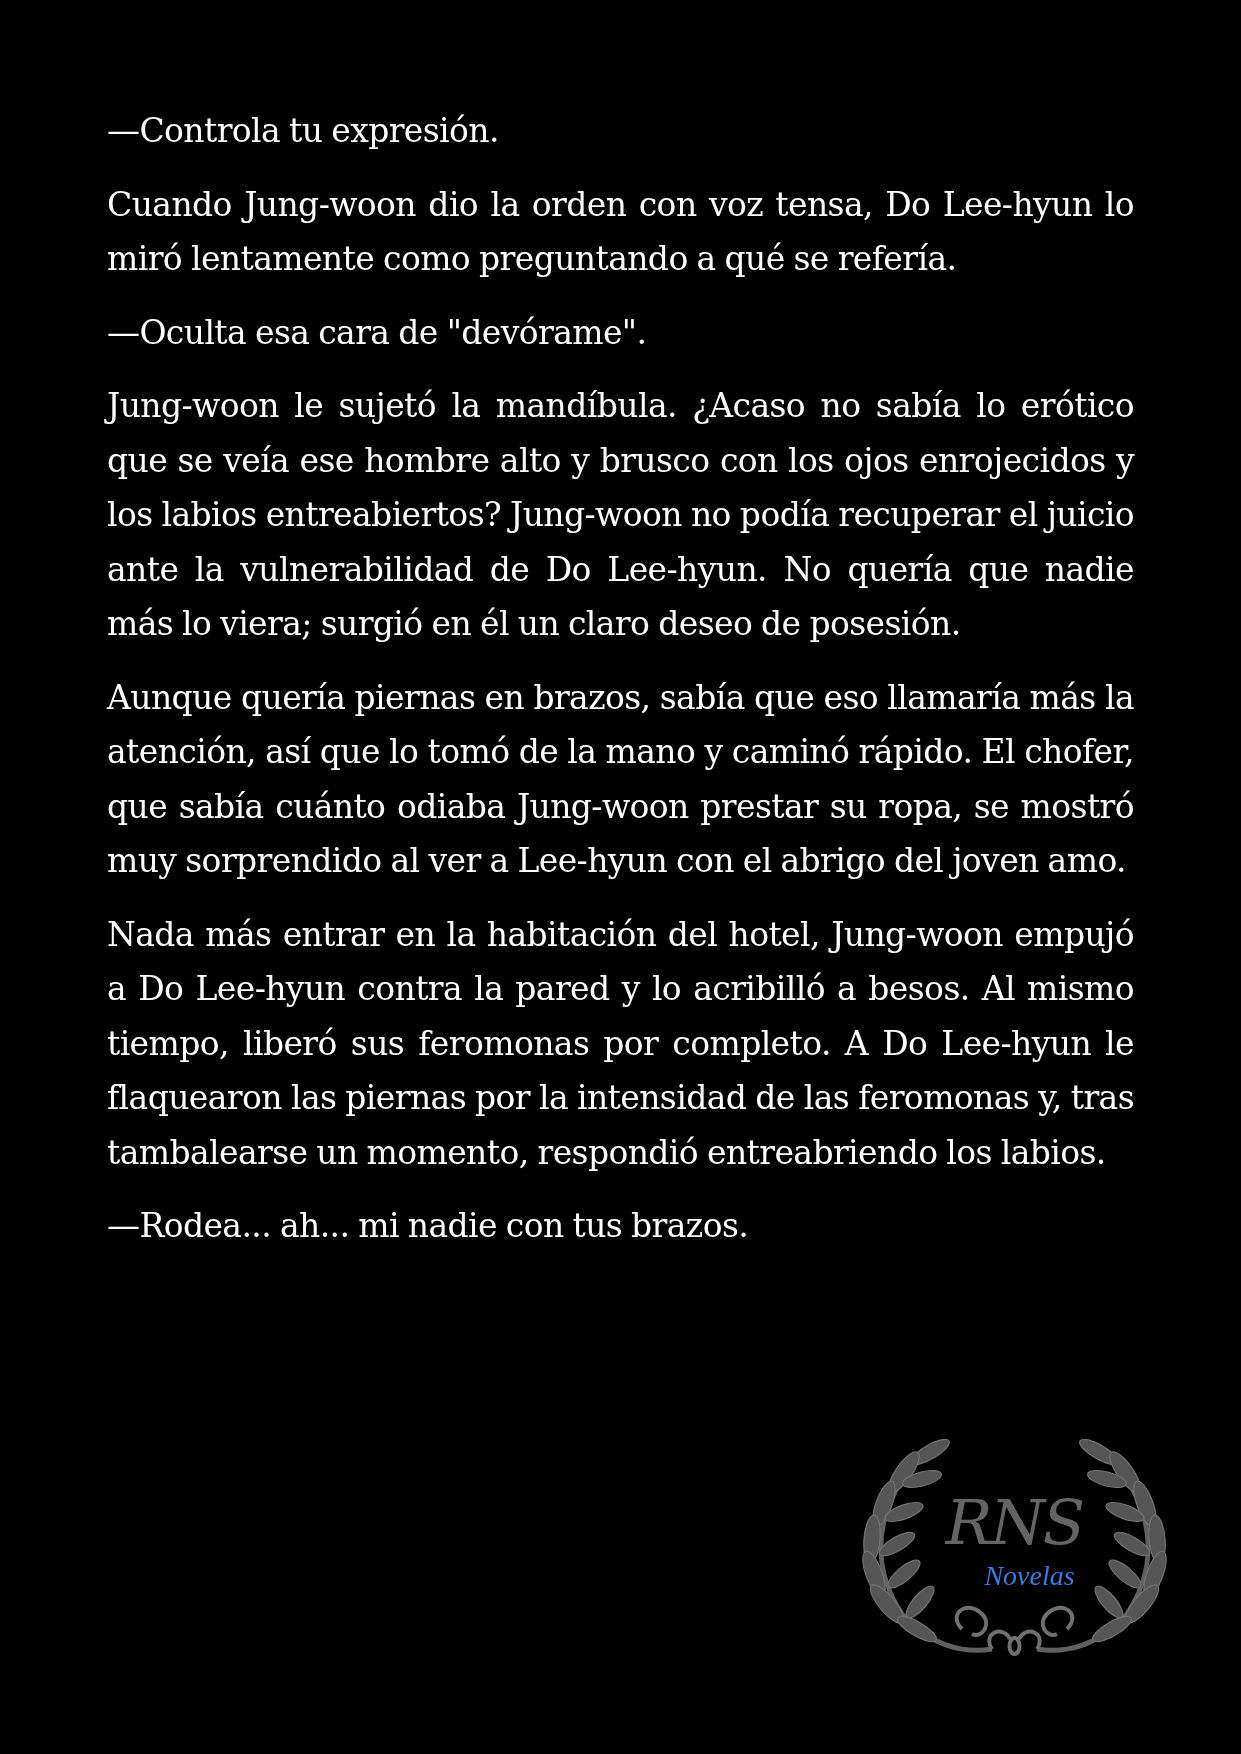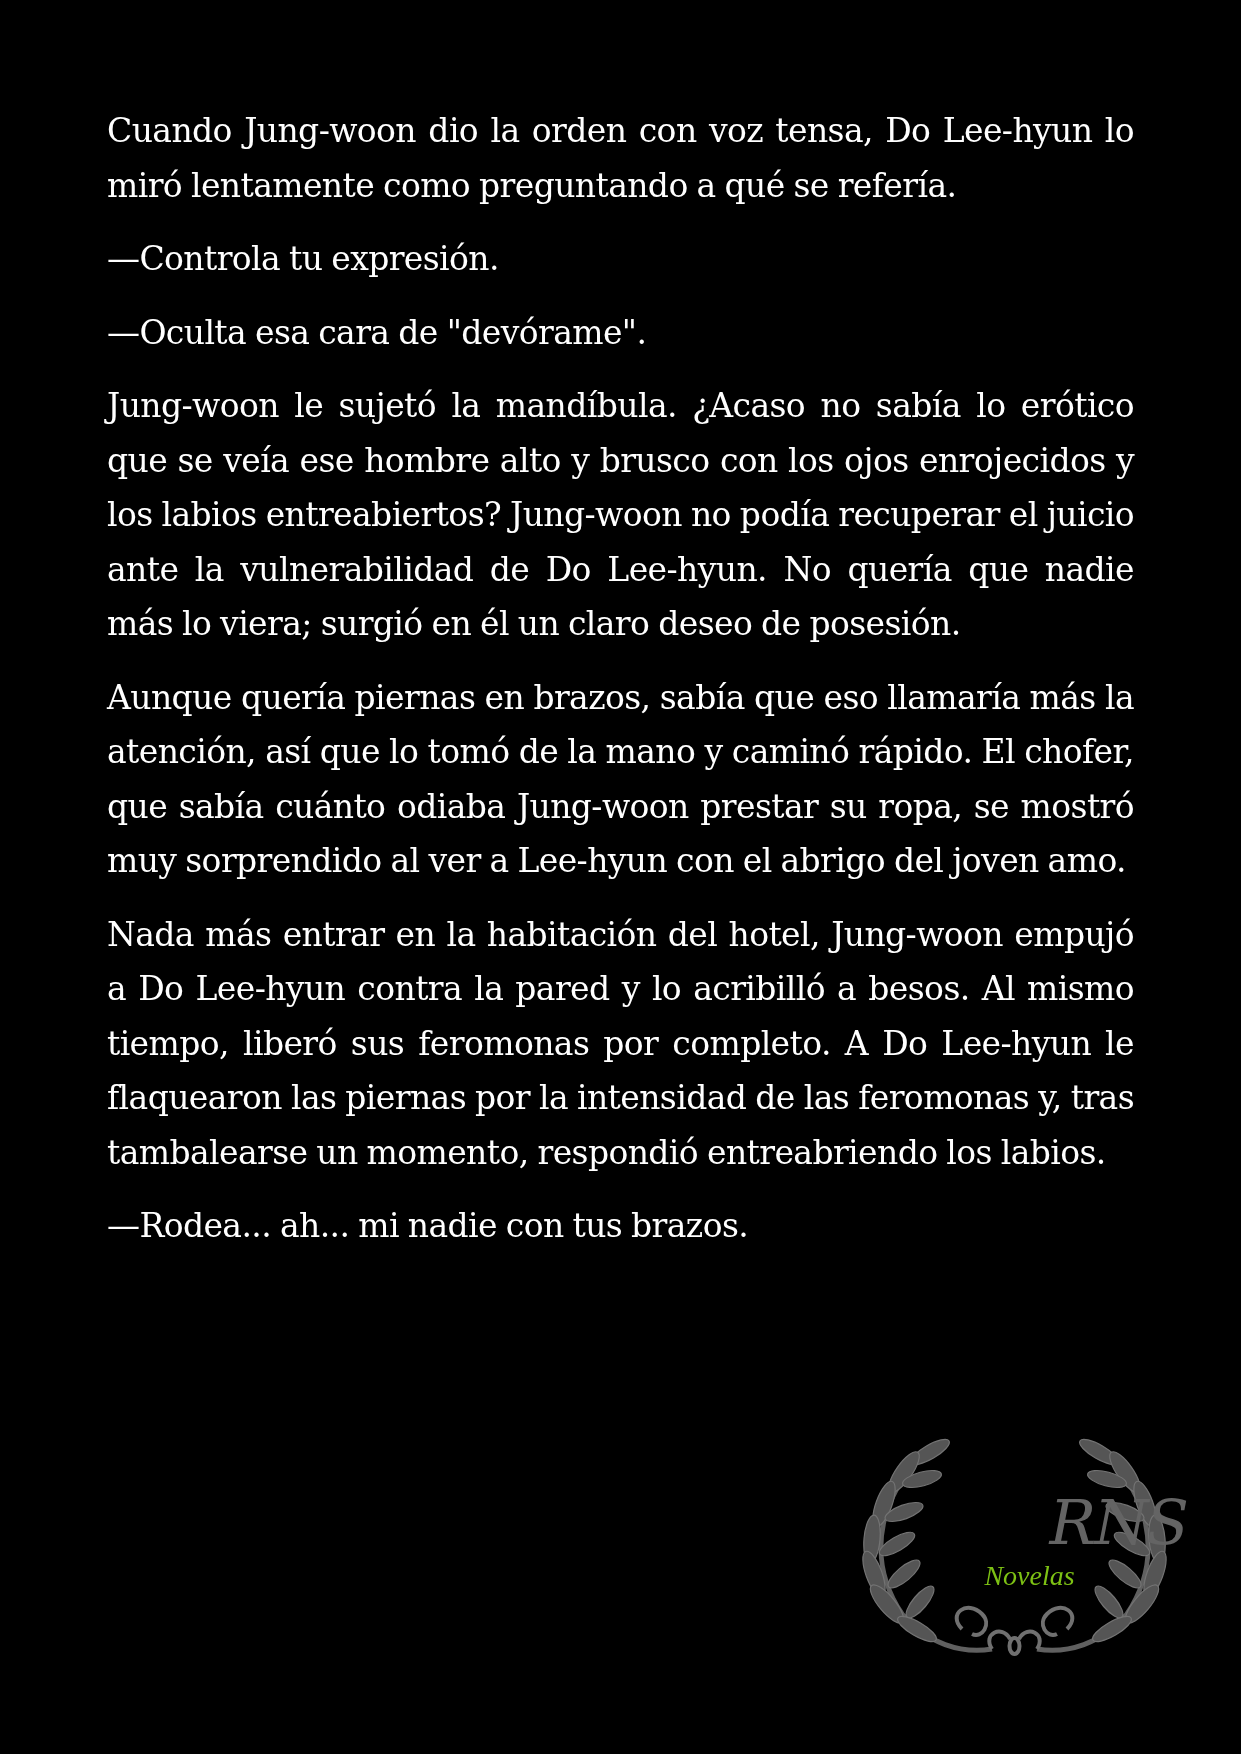--- a/index.html
+++ b/index.html
@@ -38,54 +38,54 @@
       top: 1424px;
       width: 345px;
       height: 245px;
       opacity: 0.95;
     }
     .wm-title {
       position: absolute;
       left: 0;
       width: 100%;
       top: 68px;
-      text-align: right;
+      text-align: center;
       font-family: "DejaVu Serif", "Liberation Serif", serif;
       font-style: italic;
       font-size: 62px;
       color: #6a6a6a;
       letter-spacing: -2px;
       line-height: 1;
     }
     .wm-sub {
       position: absolute;
       left: 0;
       width: 100%;
       top: 138px;
       padding-left: 30px;
       box-sizing: border-box;
       text-align: center;
       font-family: "Liberation Serif", "DejaVu Serif", serif;
       font-style: italic;
       font-size: 28px;
-      color: #84cc16;
+      color: #3b82f6;
       line-height: 1;
     }
     .wreath {
       position: absolute;
       left: 0; top: 0;
       width: 345px; height: 245px;
     }
   </style>
 </head>
 <body>
 
 <div class="page">
+  <p class="para dialogue">—Controla tu expresión.</p>
   <p class="para">Cuando Jung-woon dio la orden con voz tensa, Do Lee-hyun lo miró lentamente como preguntando a qué se refería.</p>
-  <p class="para dialogue">—Controla tu expresión.</p>
   <p class="para dialogue">—Oculta esa cara de "devórame".</p>
   <p class="para">Jung-woon le sujetó la mandíbula. ¿Acaso no sabía lo erótico que se veía ese hombre alto y brusco con los ojos enrojecidos y los labios entreabiertos? Jung-woon no podía recuperar el juicio ante la vulnerabilidad de Do Lee-hyun. No quería que nadie más lo viera; surgió en él un claro deseo de posesión.</p>
   <p class="para">Aunque quería piernas en brazos, sabía que eso llamaría más la atención, así que lo tomó de la mano y caminó rápido. El chofer, que sabía cuánto odiaba Jung-woon prestar su ropa, se mostró muy sorprendido al ver a Lee-hyun con el abrigo del joven amo.</p>
   <p class="para">Nada más entrar en la habitación del hotel, Jung-woon empujó a Do Lee-hyun contra la pared y lo acribilló a besos. Al mismo tiempo, liberó sus feromonas por completo. A Do Lee-hyun le flaquearon las piernas por la intensidad de las feromonas y, tras tambalearse un momento, respondió entreabriendo los labios.</p>
   <p class="para dialogue">—Rodea... ah... mi nadie con tus brazos.</p>
 </div>
 
 <div class="watermark">
   <svg class="wreath" viewBox="0 0 345 245" xmlns="http://www.w3.org/2000/svg">
     <g fill="#5a5a5a" stroke="#7a7a7a" stroke-width="1.2">

